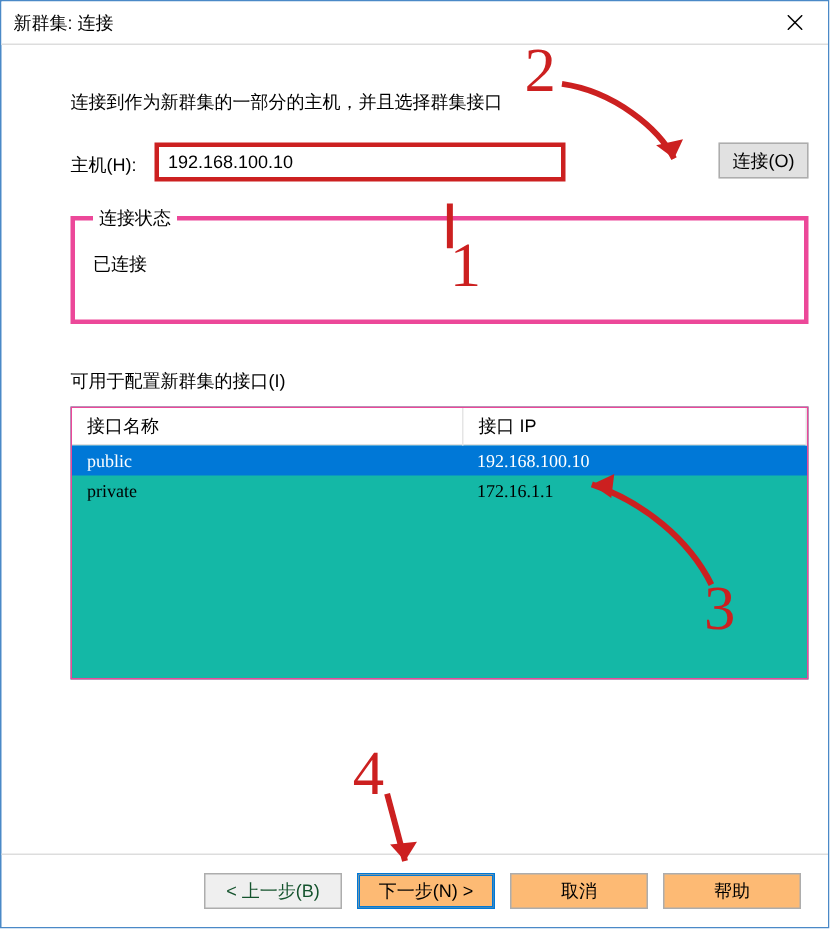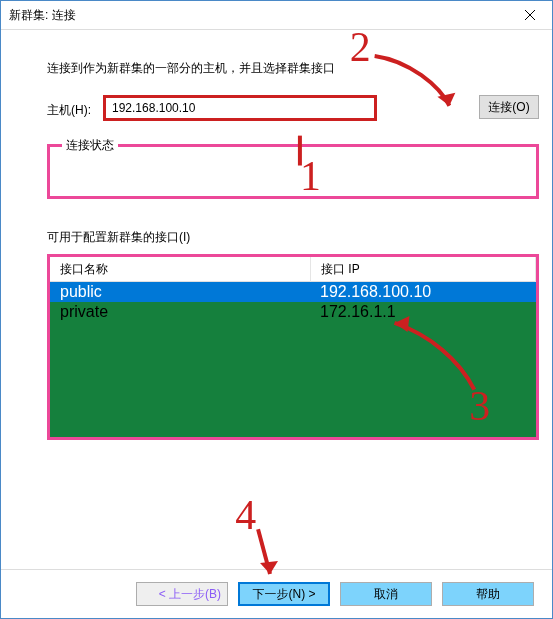--- a/index.html
+++ b/index.html
@@ -83,22 +83,22 @@
     cursor: pointer;
   }
   fieldset.statgrp {
     border: 3px solid #ec4899;
     padding: 14px 12px 28px 12px;
     margin: 0 0 30px 0;
   }
   fieldset.statgrp legend { padding: 0 4px; font-size: 12px; }
   .ifacelabel { margin-bottom: 8px; }
   .list {
-    border: 3px solid #ec4899;
-    background: #15803d;
+    border: 1px solid #ec4899;
+    background: #14b8a6;
     height: 180px;
     overflow: auto;
   }
   .list-header {
     display: flex;
     background: #fff;
     border-bottom: 1px solid #e0e0e0;
     height: 24px;
     align-items: center;
   }
@@ -109,50 +109,50 @@
     color: #000;
   }
   .list-row {
     display: flex;
     height: 20px;
     align-items: center;
     cursor: default;
   }
   .list-row .cell {
     padding: 2px 10px;
-    font-size: 16px;
+    font-size: 12px;
     overflow: hidden;
     white-space: nowrap;
+    font-family: Liberation Serif, serif;
   }
   .list-row.selected {
     background: #0078d7;
     color: #fff;
   }
   .col-name { width: 240px; flex: 0 0 240px; }
   .col-ip { flex: 1; }
   .footer {
     display: flex;
     gap: 10px;
     justify-content: flex-end;
     padding: 12px 18px;
     border-top: 1px solid #ddd;
   }
   .footer button {
     width: 92px;
     height: 24px;
-    background: #7dd3fc;
+    background: #fdba74;
     border: 1px solid #adadad;
     font-size: 12px;
     cursor: pointer;
   }
   .footer button:disabled {
-    color: #8b5cf6;
+    color: #14532d;
     background: #efefef;
     cursor: default;
-    text-align: right;
   }
   .footer button.default {
     border: 1px solid #0078d7;
     box-shadow: inset 0 0 0 1px #0078d7;
   }
   
   .annot {
     position: absolute;
     left: 0; top: 0;
     width: 100%; height: 100%;
@@ -179,20 +179,21 @@
     <div class="instr">连接到作为新群集的一部分的主机，并且选择群集接口</div>
 
     <div class="hostrow">
       <label>主机(H):</label>
       <input class="hostinput" type="text" value="192.168.100.10" style="">
       <button class="connectbtn">连接(O)</button>
     </div>
 
     <fieldset class="statgrp">
       <legend>连接状态</legend>
+      <div>已连接</div>
     </fieldset>
 
     <div class="ifacelabel">可用于配置新群集的接口(I)</div>
 
     <div class="list">
       <div class="list-header">
         <div class="col col-name">接口名称</div>
         <div class="col col-ip">接口 IP</div>
       </div>
       <div id="list-rows">

